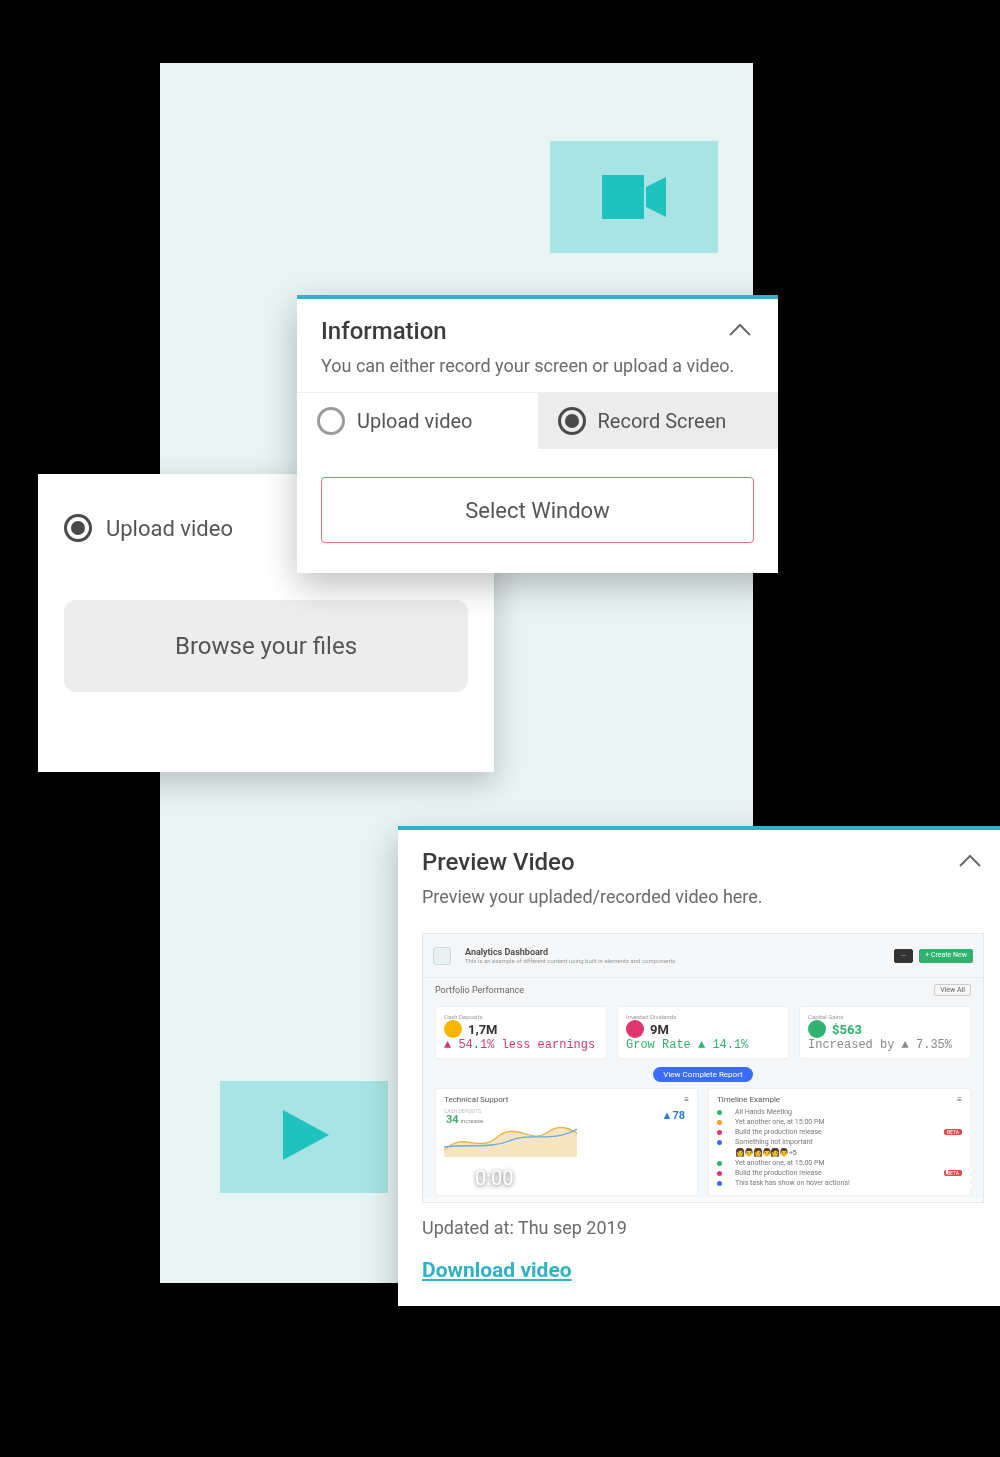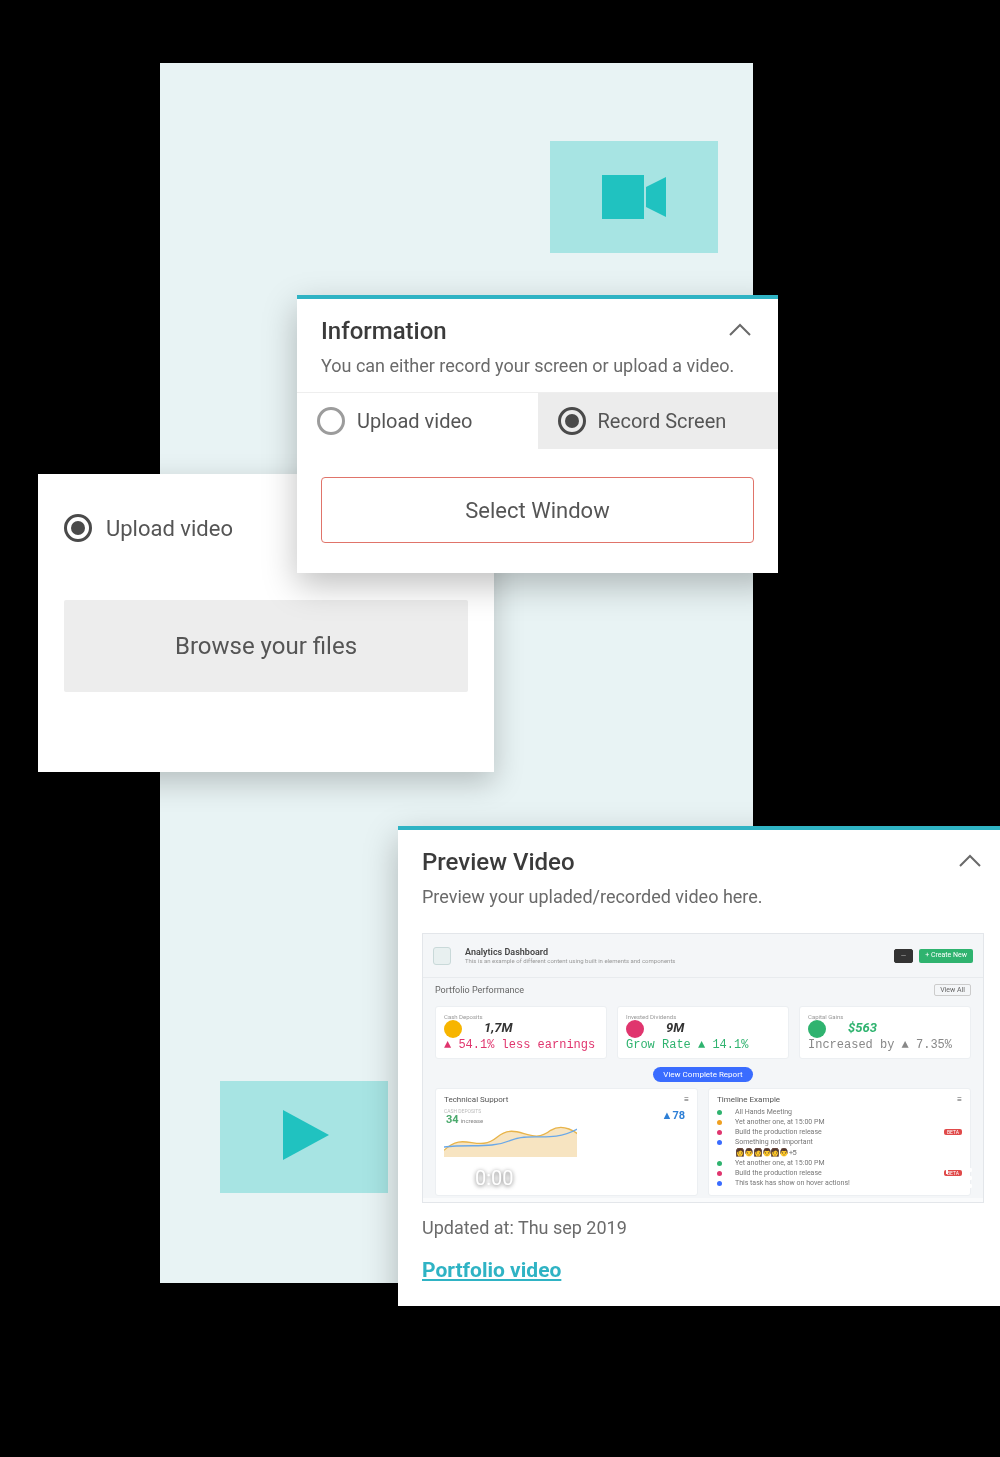--- a/index.html
+++ b/index.html
@@ -81,21 +81,21 @@
   }
   .radio.unselected { border-color:#9c9c9c; }
   .radio-label { font-size: 22px; color:#555; }
   .browse-btn {
     margin: 36px 26px 0 26px;
     background:#ededed;
     height: 92px;
     display:flex;align-items:center;justify-content:center;
     font-size: 24px;
     color:#555;
-    border-radius:2px;
+    border-radius:12px;
     cursor:pointer;
   }
 
   
   .info-card {
     left: 277px;
     top: 295px;
     width: 481px;
     padding: 0;
     margin-left: 20px;
@@ -176,21 +176,21 @@
   .vb-btn-dark{background:#333;border-radius:2px;padding:2px 6px;font-size:7px;color:#aaa;border:1px solid #333;}
   .vb-btn-green{background:#2fb36f;color:#fff;border-radius:2px;padding:2px 6px;font-size:7px;}
   .vb-section-title{padding:6px 12px;font-size:9px;color:#666;display:flex;justify-content:space-between;align-items:center;}
   .vb-viewall{border:1px solid #ccc;border-radius:2px;padding:1px 5px;font-size:7px;}
   .metrics {
     display:flex;
     gap:10px;
     padding: 4px 12px 8px 12px;
   }
   .metric{flex:1;background:#fff;border:1px solid #eceff2;border-radius:3px;padding:6px 8px;}
-  .metric-row{display:flex;align-items:flex-start;gap:22px;font-style:italic;}
+  .metric-row{display:flex;align-items:center;gap:6px;}
   .m-icon{width:18px;height:18px;border-radius:50%;}
   .m-val{font-weight:700;font-size:13px;color:#333;}
   .m-sub{font-size:12px;margin-top:0;font-family:Liberation Mono, monospace;}
   .vcr-btn{margin:0 auto;background:#3a6cff;color:#fff;font-size:8px;padding:3px 10px;border-radius:10px;width:fit-content;}
   .panels{display:flex;gap:10px;padding:6px 12px 10px 12px;}
   .panel{flex:1;background:#fff;border:1px solid #eceff2;border-radius:3px;padding:6px 8px;position:relative;min-height:74px;}
   .panel-title{font-size:8px;color:#555;margin-bottom:4px;display:flex;justify-content:space-between;}
   .timeline-row{font-size:7px;color:#777;display:flex;align-items:center;gap:13px;margin:2px 0;}
   .dot{width:5px;height:5px;border-radius:50%;}
   .beta{background:#e04a4a;color:#fff;font-size:5px;padding:0 3px;border-radius:2px;margin-left:auto;}
@@ -420,14 +420,14 @@
               <circle cx="3" cy="11" r="2.2" fill="#fff"></circle>
               <circle cx="3" cy="19" r="2.2" fill="#fff"></circle>
             </svg>
         </span>
       </div>
       <div class="progress"></div>
     </div>
   </div>
 
   <div class="updated">Updated at: Thu sep 2019</div>
-  <div class="download">Portfolio video</div>
+  <div class="download">Download video</div>
 </div>
 
 </body></html>

